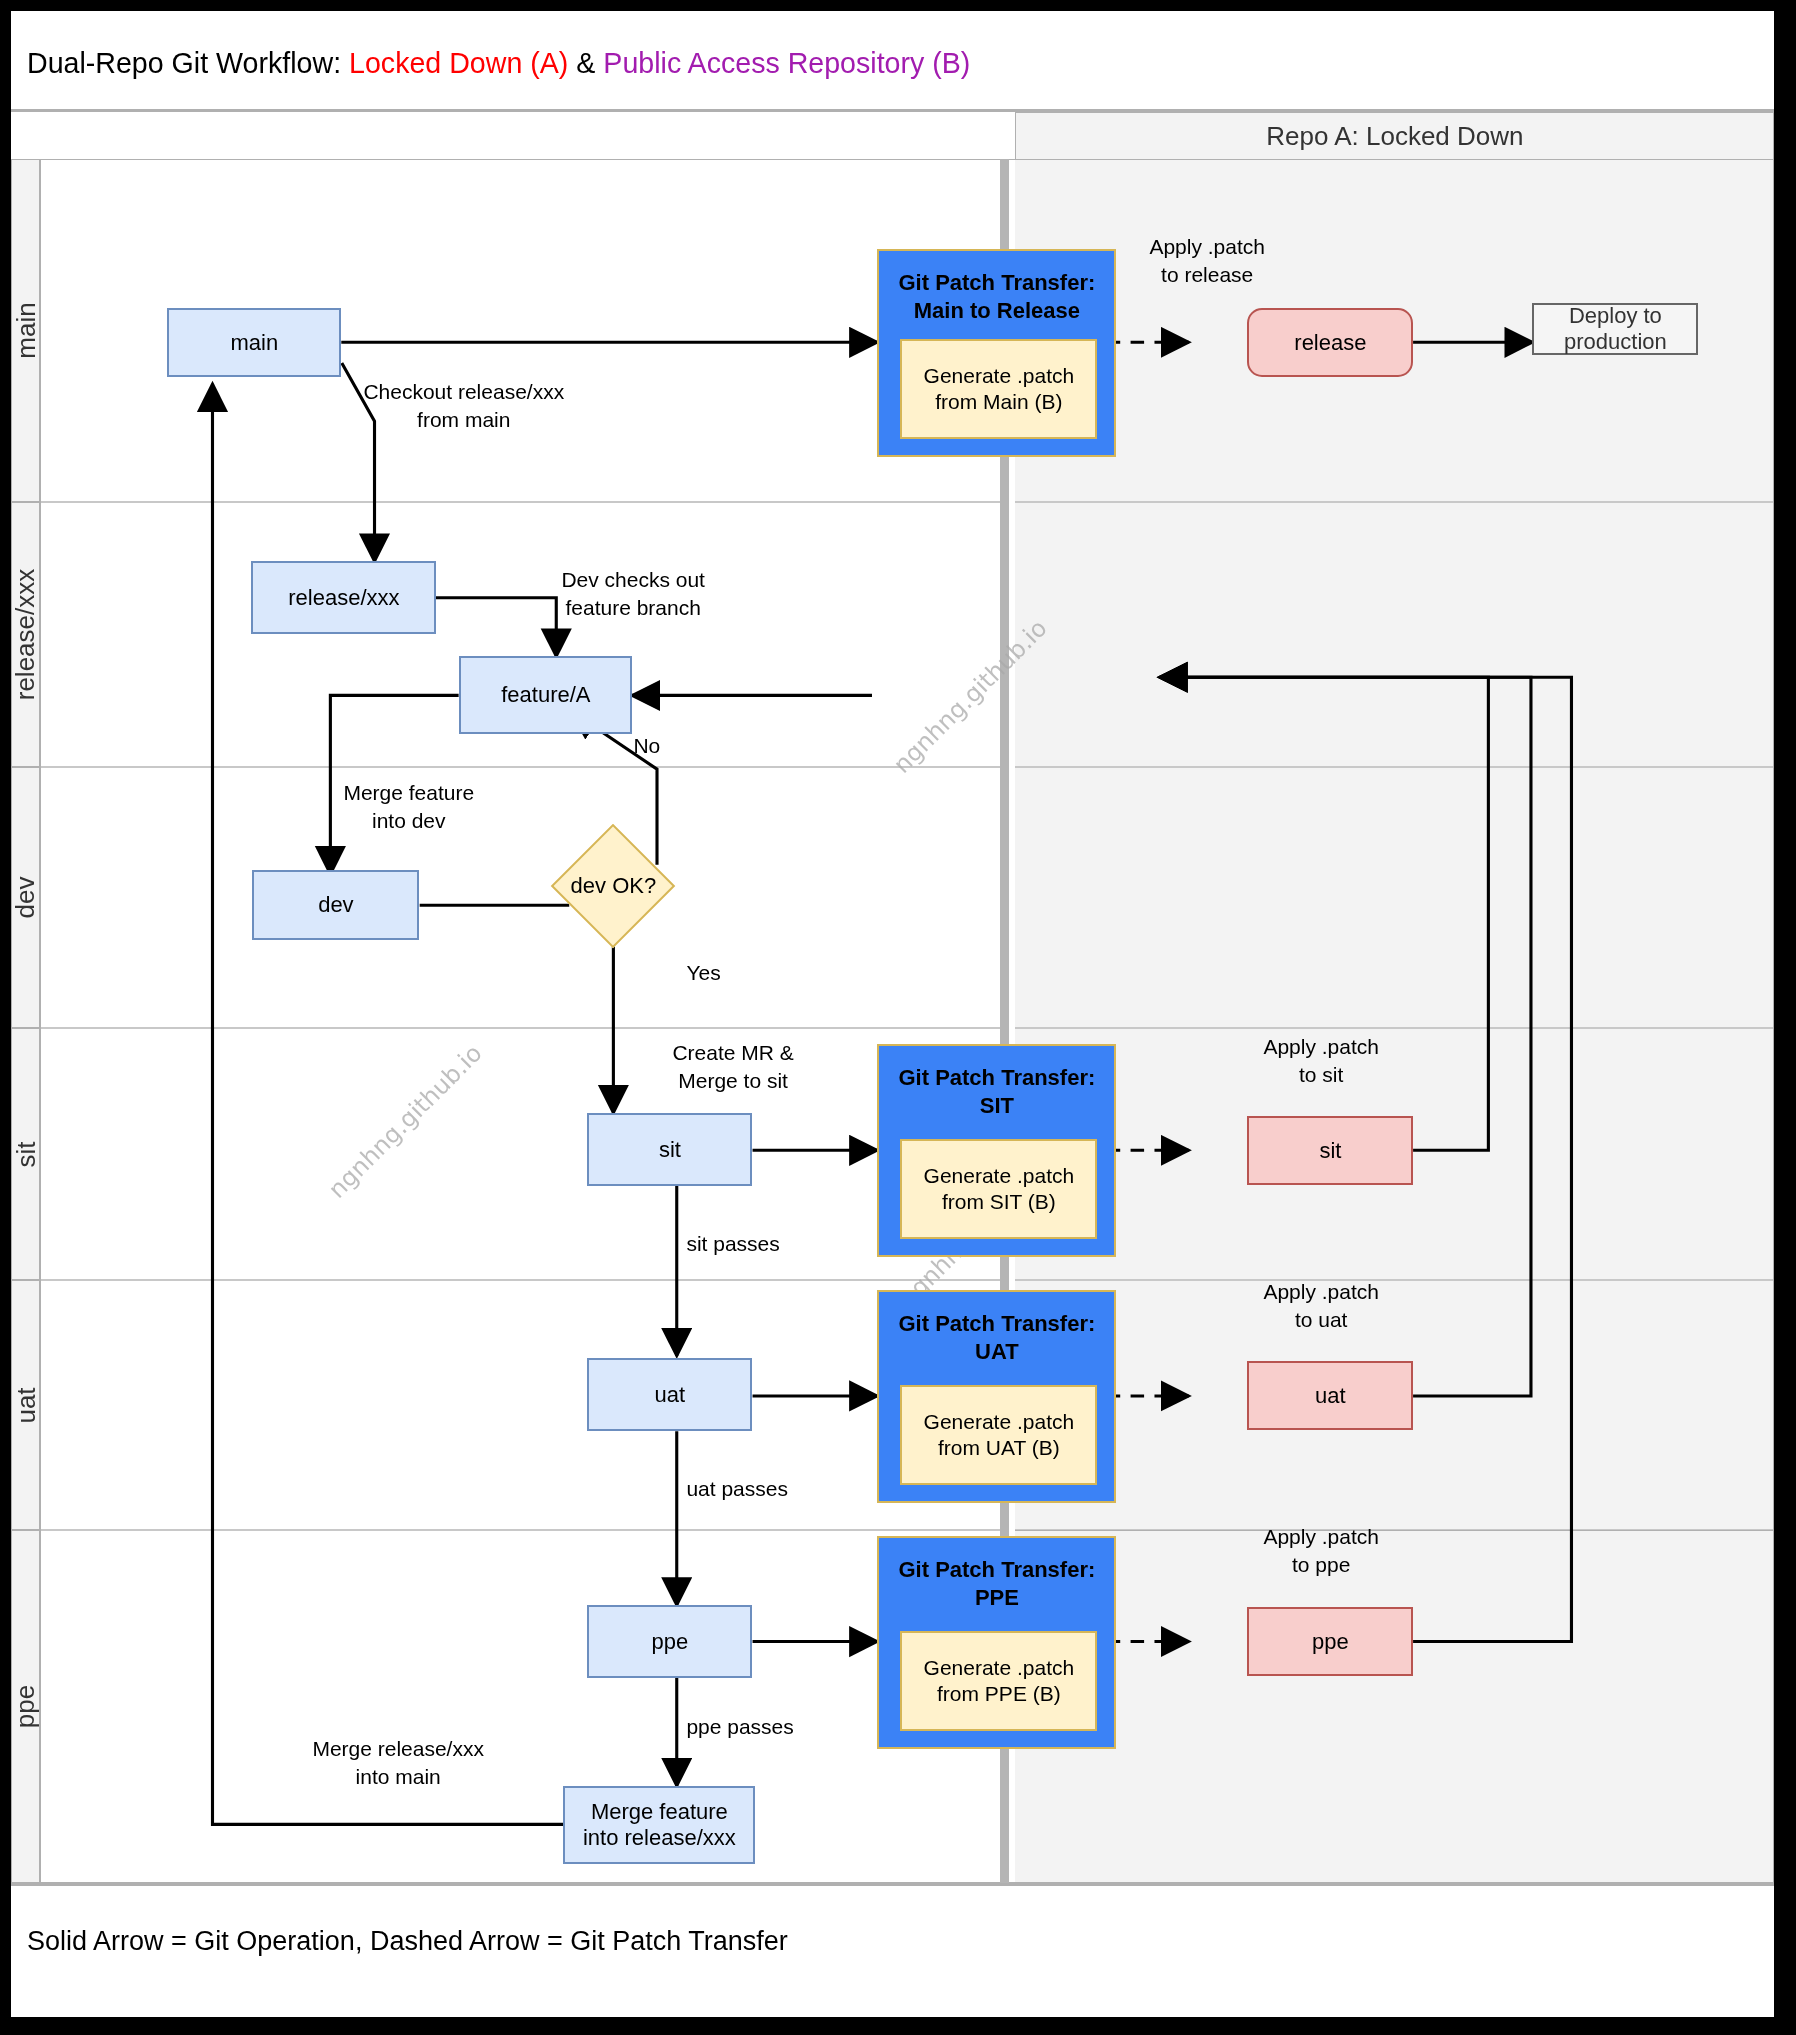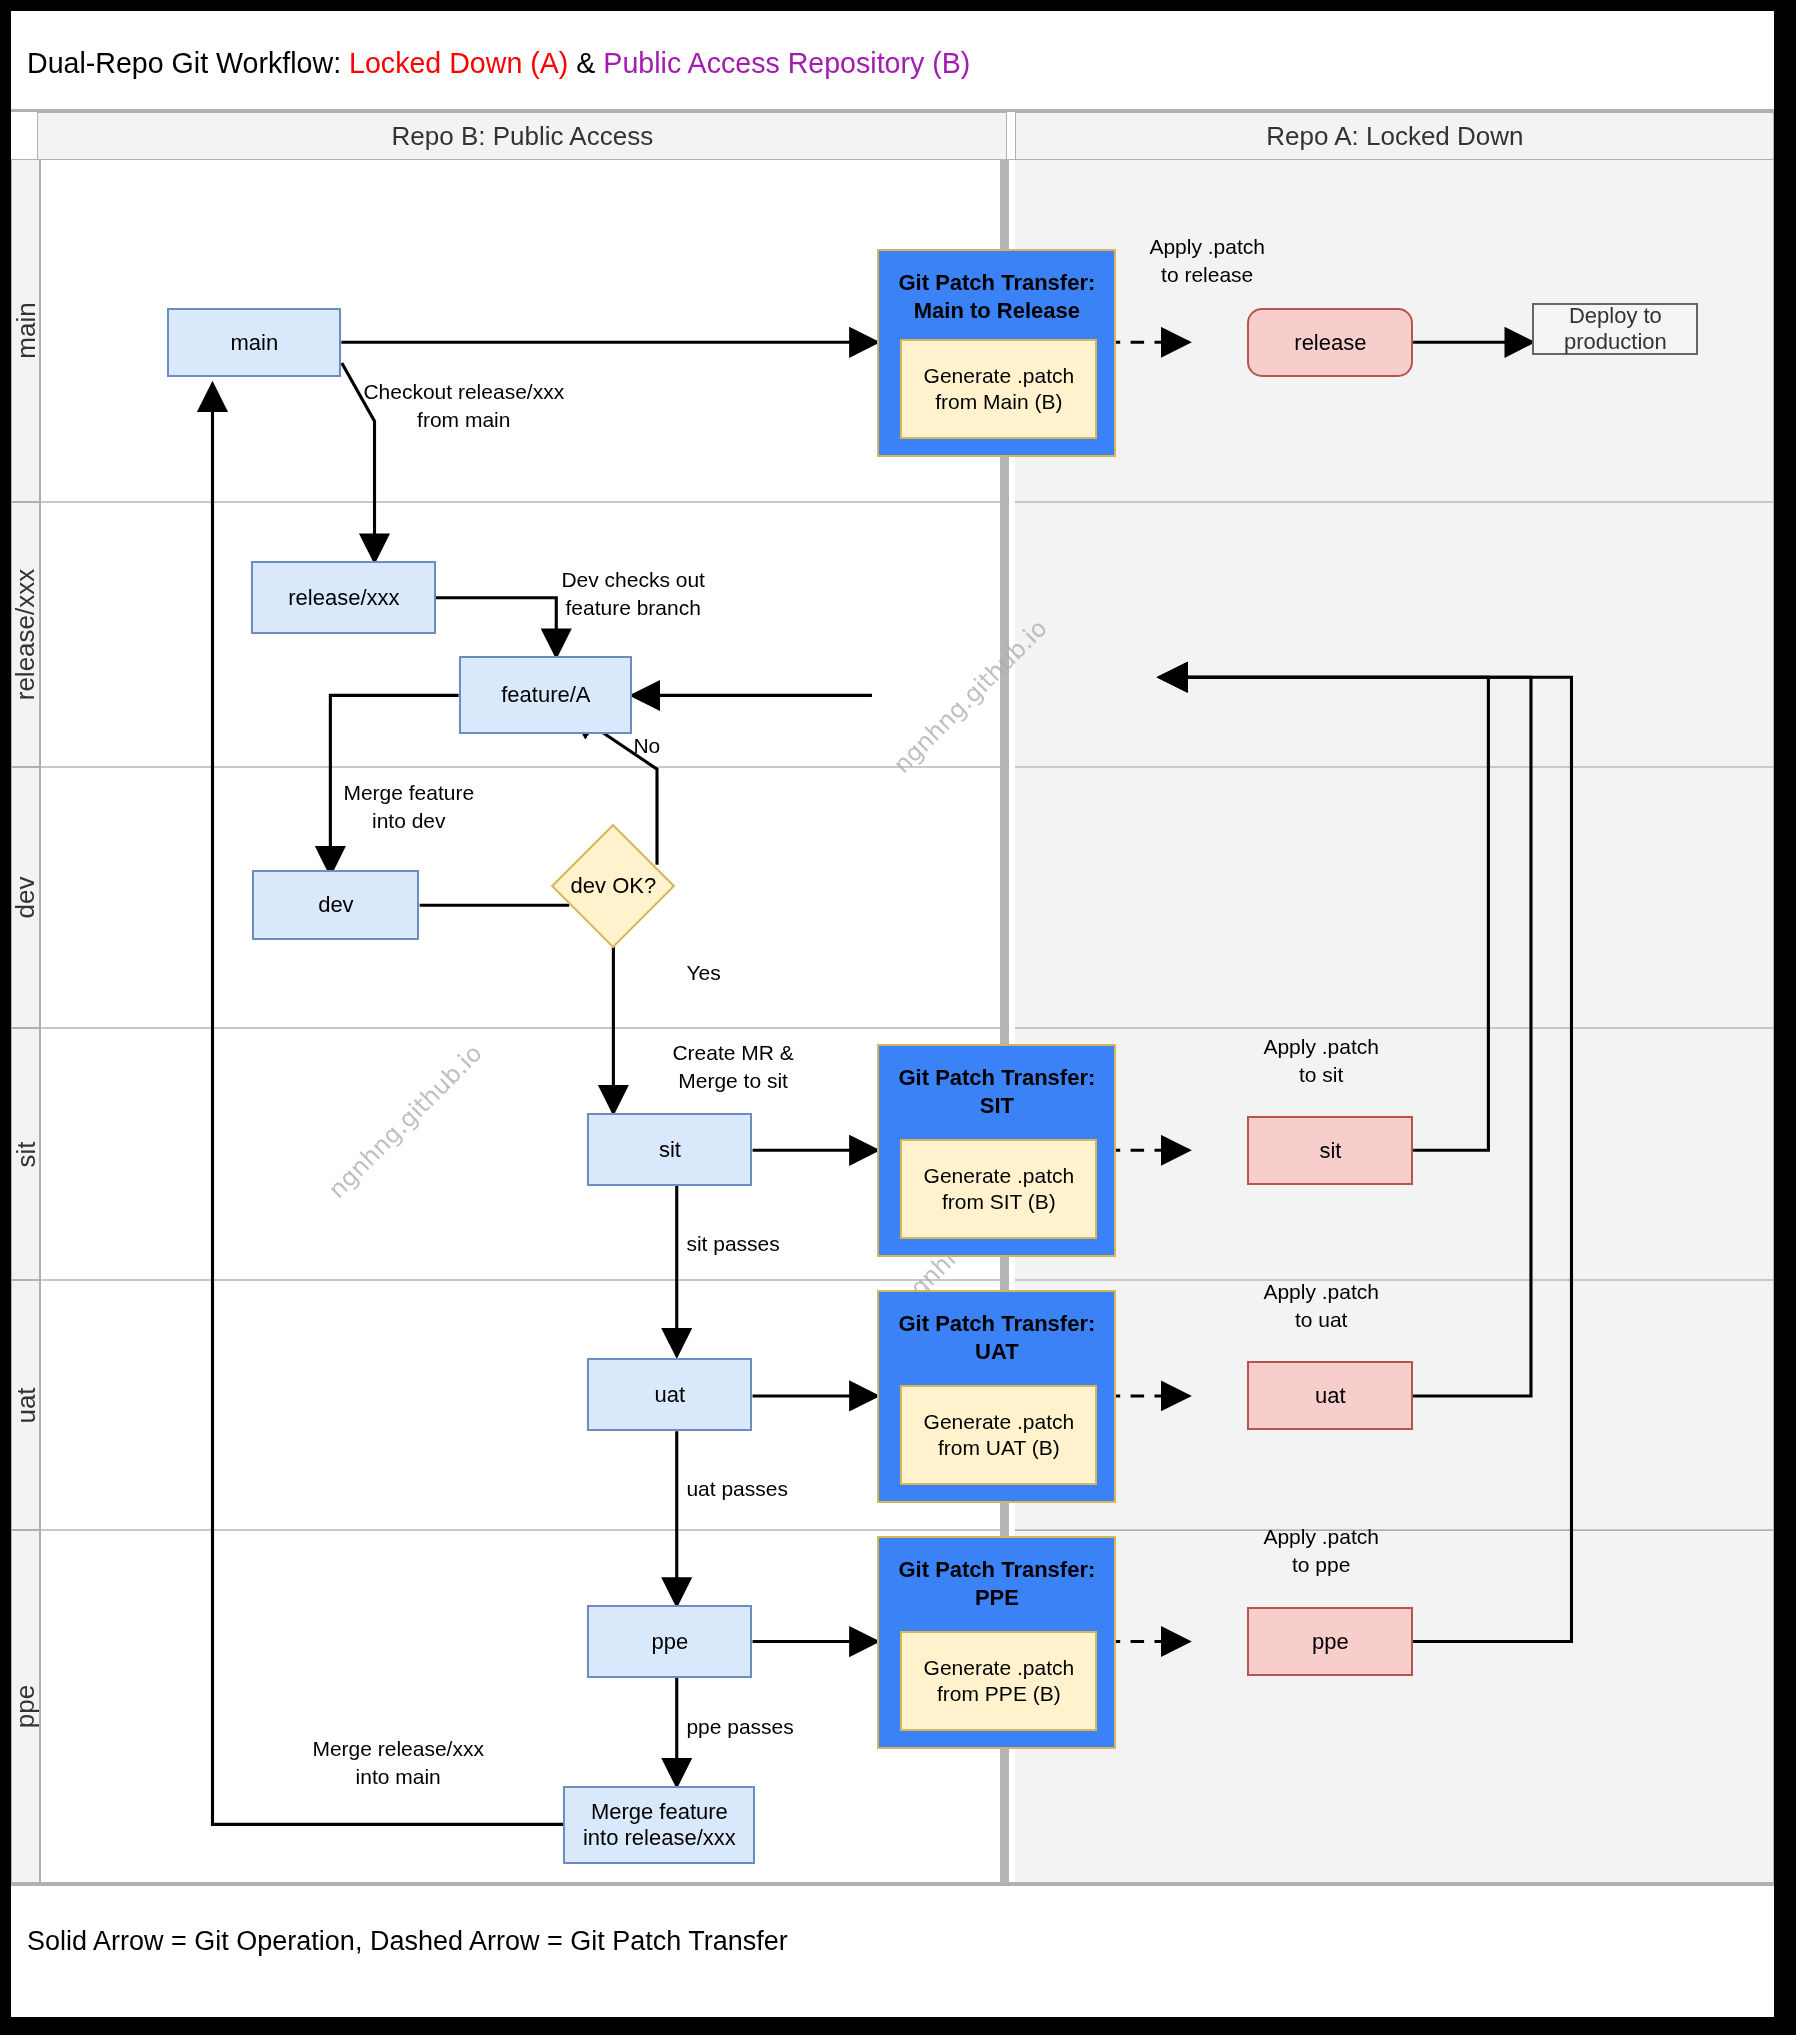--- a/index.html
+++ b/index.html
@@ -142,21 +142,20 @@
 <body>
 
 <div id="canvas">
   <div id="sheet">
 
     <div id="titlebar">
       <div id="title-text"><span>Dual-Repo Git Workflow: </span><span class="t-red">Locked Down (A)</span><span> &amp; </span><span class="t-blue">Public Access Repository (B)</span></div>
     </div>
 
     <div id="hdr-row">
-      <div class="repo-hdr" id="hdr-b">Repo B: Public Access</div>
       <div class="repo-hdr" id="hdr-a">Repo A: Locked Down</div>
     </div>
 
     <div class="lane" style="top:148px;height:343px;">
       <div class="lane-label">
           <span>main</span>
         </div>
       <div class="lane-bodyB"></div>
       <div class="lane-bodyA"></div>
     </div>

